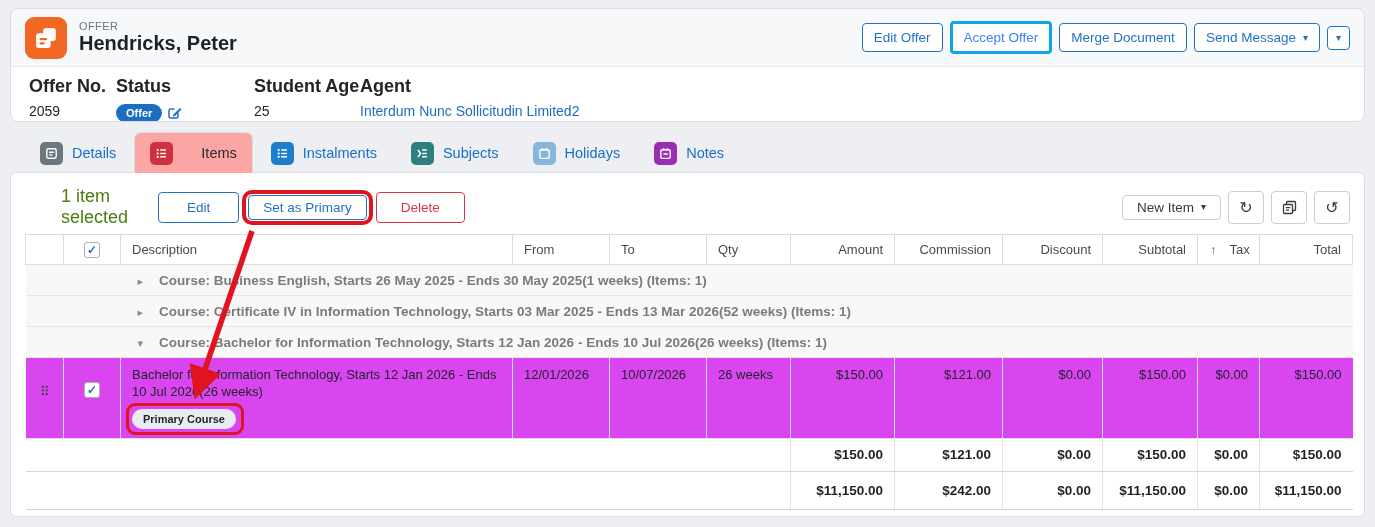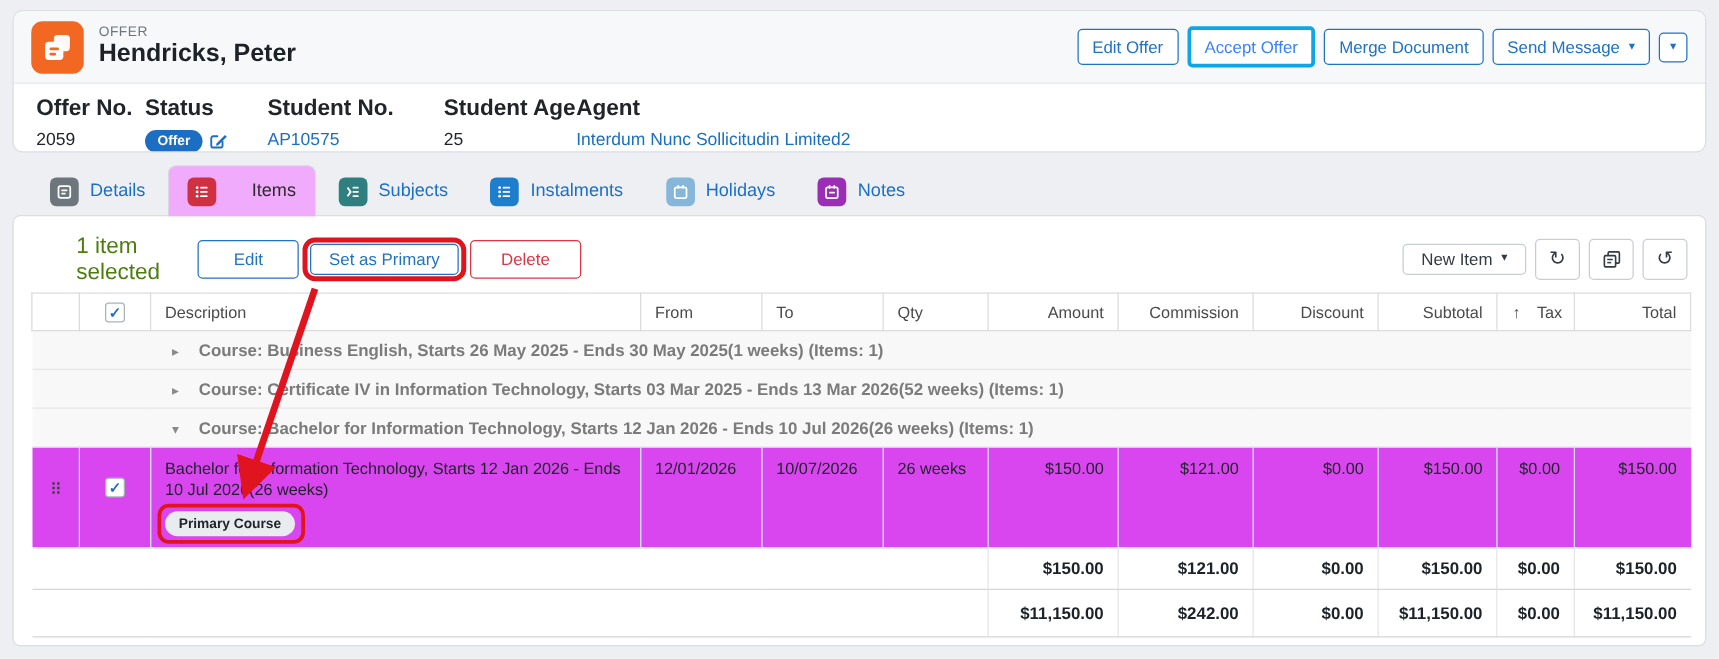--- a/index.html
+++ b/index.html
@@ -49,21 +49,21 @@
     background:#1b6ec2; color:#fff; font-size:11px; font-weight:bold;
     border-radius:10px; padding:3px 10px; display:inline-block;
   }
   
   .tabs{ position:absolute; left:10px; top:132px; height:41px; display:flex; padding-left:14px; gap:2px; z-index:2; }
   .tab{
     display:flex; align-items:center; gap:9px; padding:0 15px; height:41px;
     border-radius:7px 7px 0 0; cursor:pointer; border:1px solid transparent; border-bottom:none;
   }
   .tab .tab-label{ font-size:14.5px; color:#1a6fc8; }
-  .tab.active{ background:#f0abfc; border-color:#d9dee3;gap:28px; }
+  .tab.active{ background:#fca5a5; border-color:#d9dee3;gap:28px; }
   .tab.active .tab-label{ color:#2b2b2b; }
   .tab-icon{
     width:23px; height:23px; border-radius:5px; flex:0 0 auto;
     display:flex; align-items:center; justify-content:center;
   }
   
   .content-card{
     position:absolute; left:10px; top:172px; width:1355px; height:345px;
     background:#fff; border:1px solid #d9dee3; border-radius:6px;
   }
@@ -173,26 +173,20 @@
       <div class="info-value">
         <span class="status-badge">Offer</span>
         <span style="display:inline-flex;cursor:pointer;">
           <svg width="14" height="14" viewBox="0 0 14 14">
             <path d="M10 6.5 v4 a1.5 1.5 0 0 1 -1.5 1.5 h-6 a1.5 1.5 0 0 1 -1.5 -1.5 v-6 a1.5 1.5 0 0 1 1.5 -1.5 h4" fill="none" stroke="#1b6ec2" stroke-width="1.5"></path>
             <path d="M5.2 8.8 L12 2 L13.4 3.4 L6.6 10.2 L4.8 10.6 Z" fill="#1b6ec2"></path>
           </svg>
         </span>
       </div>
     </div>
-    <div class="info-field w4">
-      <div class="info-label">Student No.</div>
-      <div class="info-value">
-          <span class="link">AP10575</span>
-        </div>
-    </div>
     <div class="info-field w5">
       <div class="info-label">Student Age</div>
       <div class="info-value">25</div>
     </div>
     <div class="info-field">
       <div class="info-label">Agent</div>
       <div class="info-value">
           <span class="link">Interdum Nunc Sollicitudin Limited2</span>
         </div>
     </div>
@@ -217,42 +211,42 @@
           <rect x="5.1" y="2.3" width="6" height="1.5" rx="0.7" fill="#fff"></rect>
         <circle cx="2.7" cy="6.5" r="1.1" fill="#fff"></circle>
           <rect x="5.1" y="5.7" width="6" height="1.5" rx="0.7" fill="#fff"></rect>
         <circle cx="2.7" cy="9.9" r="1.1" fill="#fff"></circle>
           <rect x="5.1" y="9.1" width="6" height="1.5" rx="0.7" fill="#fff"></rect>
       </svg>
     </span>
     <span class="tab-label">Items</span>
   </div>
   <div class="tab">
-    <span class="tab-icon" style="background: rgb(47, 127, 129);">
-      <svg width="13" height="13" viewBox="0 0 13 13">
-        <path d="M2 3 L4.5 6.5 L2 10" fill="none" stroke="#fff" stroke-width="1.5"></path>
-        <rect x="6" y="2.3" width="5" height="1.5" rx="0.7" fill="#fff"></rect>
-        <rect x="6" y="5.7" width="5" height="1.5" rx="0.7" fill="#fff"></rect>
-        <rect x="6" y="9.1" width="5" height="1.5" rx="0.7" fill="#fff"></rect>
-      </svg>
-    </span>
-    <span class="tab-label">Subjects</span>
-  </div>
-  <div class="tab">
     <span class="tab-icon" style="background: rgb(31, 126, 203);">
       <svg width="13" height="13" viewBox="0 0 13 13">
         <circle cx="2.7" cy="3.1" r="1.1" fill="#fff"></circle>
           <rect x="5.1" y="2.3" width="6" height="1.5" rx="0.7" fill="#fff"></rect>
         <circle cx="2.7" cy="6.5" r="1.1" fill="#fff"></circle>
           <rect x="5.1" y="5.7" width="6" height="1.5" rx="0.7" fill="#fff"></rect>
         <circle cx="2.7" cy="9.9" r="1.1" fill="#fff"></circle>
           <rect x="5.1" y="9.1" width="6" height="1.5" rx="0.7" fill="#fff"></rect>
       </svg>
     </span>
     <span class="tab-label">Instalments</span>
+  </div>
+  <div class="tab">
+    <span class="tab-icon" style="background: rgb(47, 127, 129);">
+      <svg width="13" height="13" viewBox="0 0 13 13">
+        <path d="M2 3 L4.5 6.5 L2 10" fill="none" stroke="#fff" stroke-width="1.5"></path>
+        <rect x="6" y="2.3" width="5" height="1.5" rx="0.7" fill="#fff"></rect>
+        <rect x="6" y="5.7" width="5" height="1.5" rx="0.7" fill="#fff"></rect>
+        <rect x="6" y="9.1" width="5" height="1.5" rx="0.7" fill="#fff"></rect>
+      </svg>
+    </span>
+    <span class="tab-label">Subjects</span>
   </div>
   <div class="tab">
     <span class="tab-icon" style="background: rgb(134, 183, 218);">
       <svg width="13" height="13" viewBox="0 0 13 13">
         <rect x="1.8" y="2.8" width="9.4" height="8.6" rx="1.4" fill="none" stroke="#fff" stroke-width="1.4"></rect>
         <rect x="3.9" y="1" width="1.4" height="3" rx="0.6" fill="#fff"></rect>
         <rect x="7.7" y="1" width="1.4" height="3" rx="0.6" fill="#fff"></rect>
       </svg>
     </span>
     <span class="tab-label">Holidays</span>

